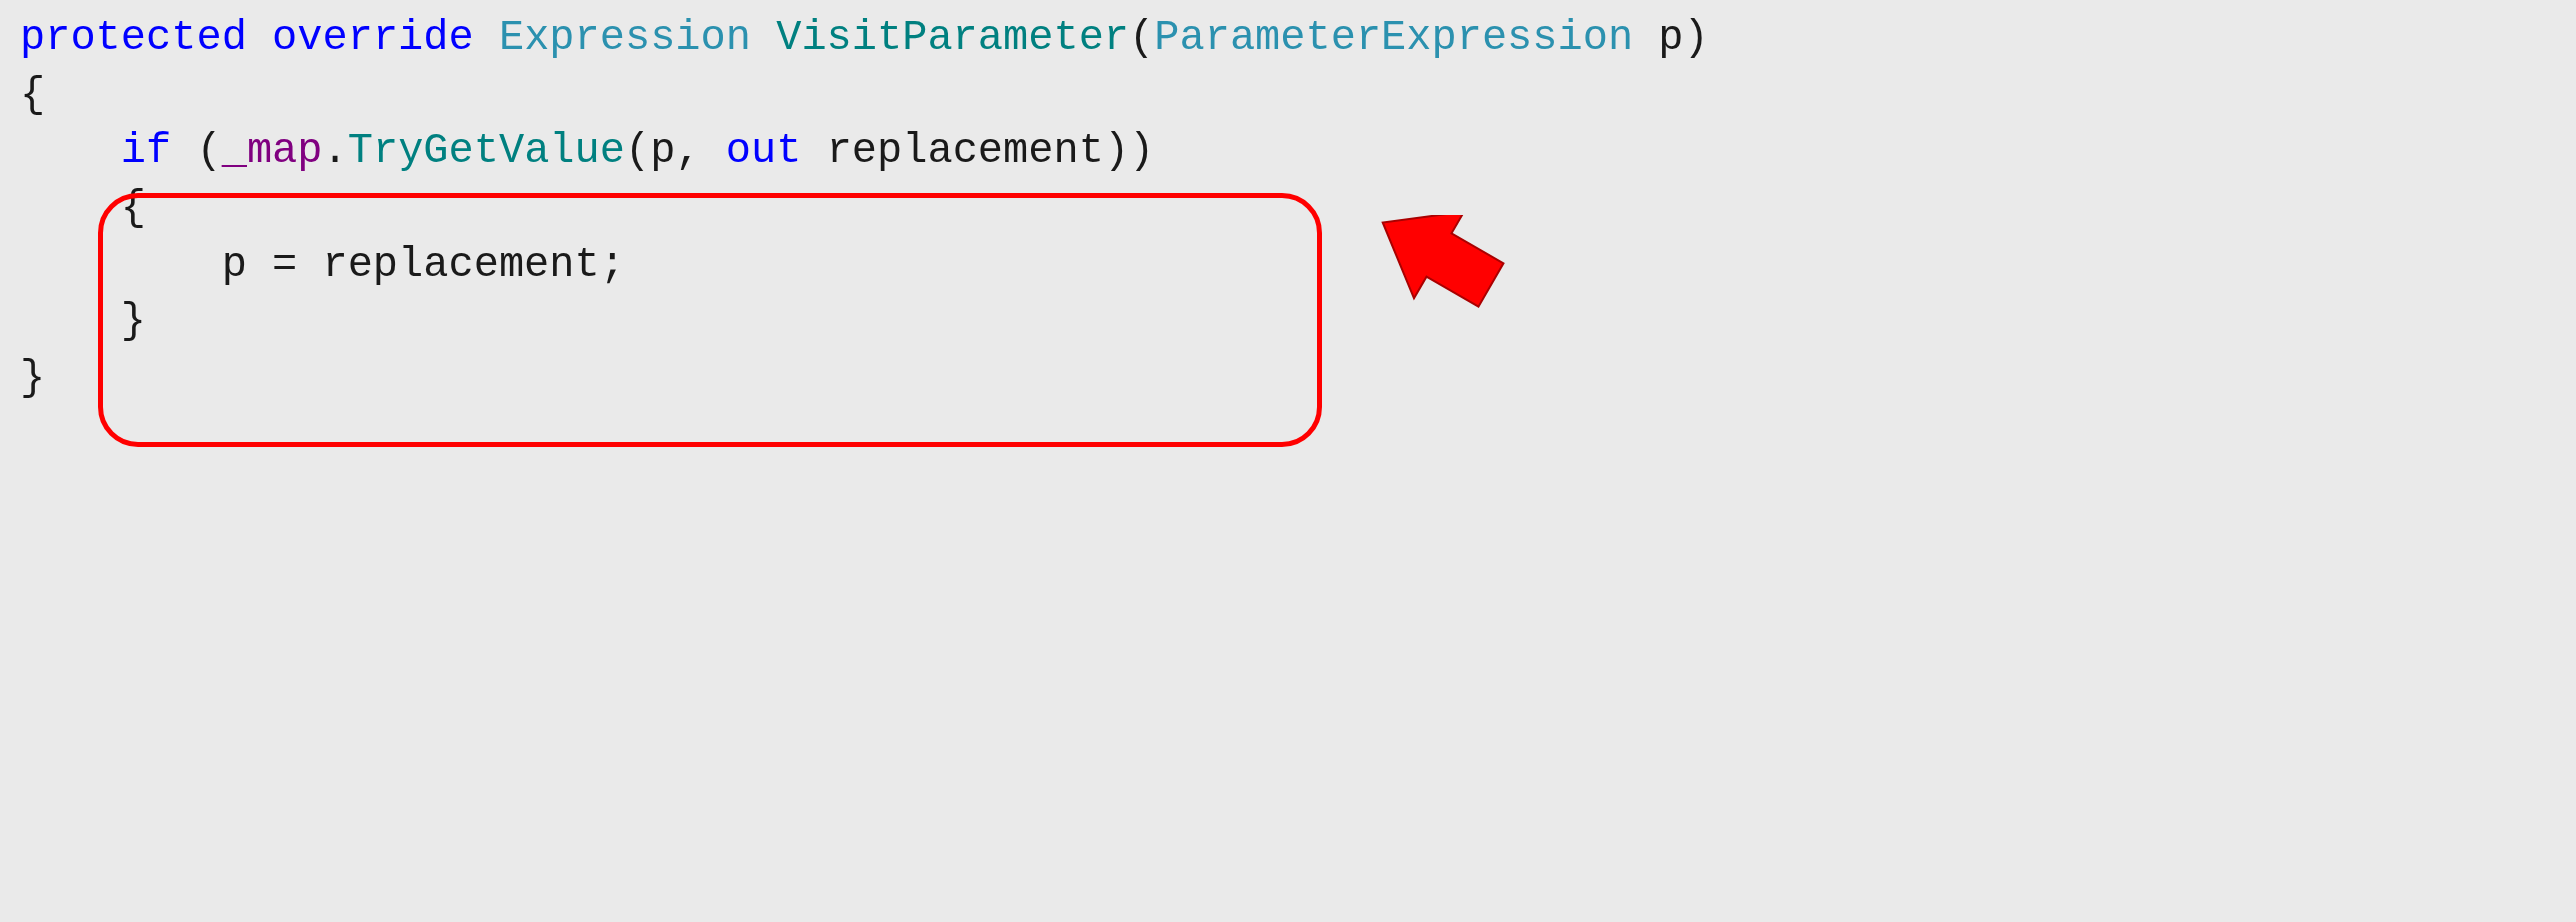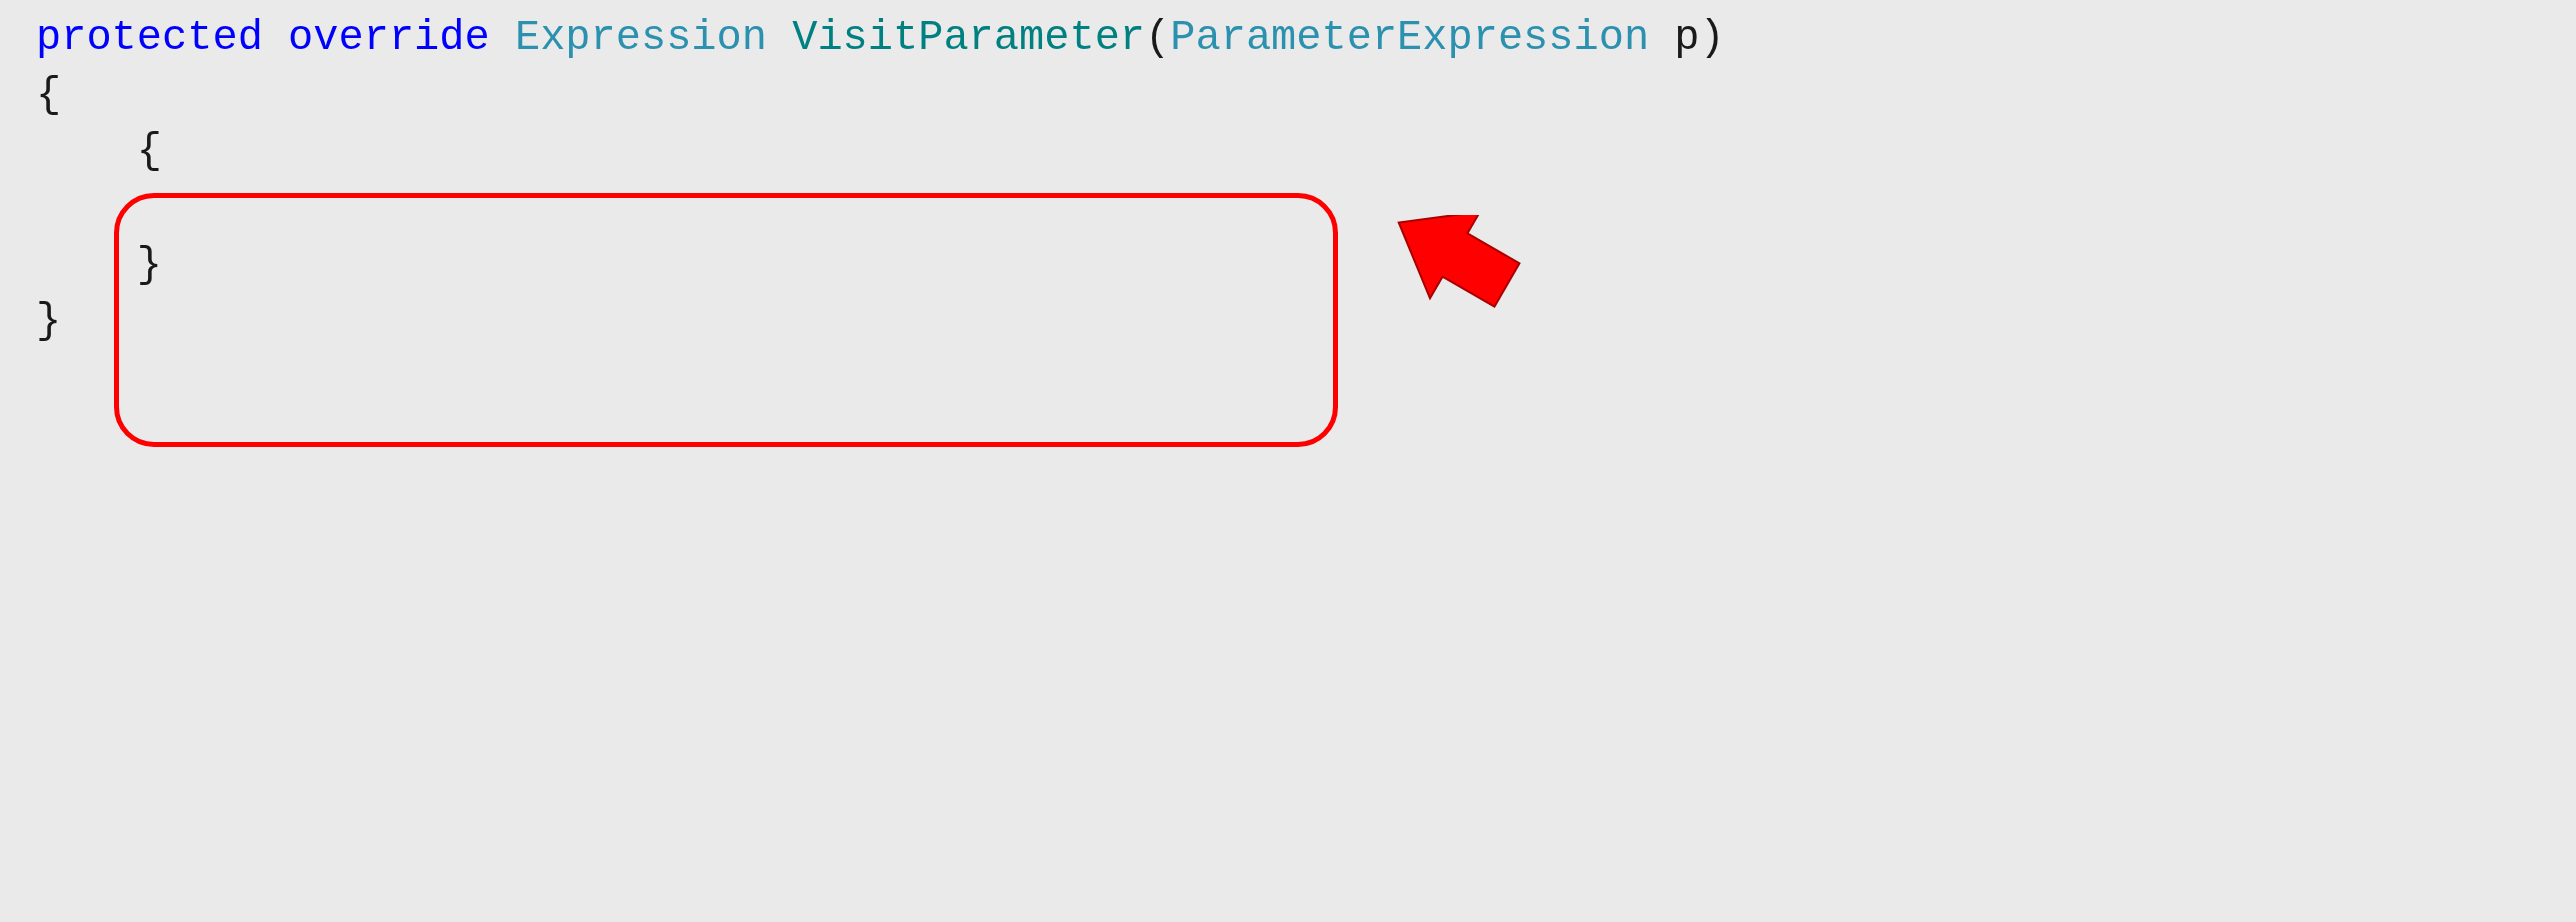--- a/index.html
+++ b/index.html
@@ -14,21 +14,20 @@
       line-height: 1.35;
       padding: 10px 20px;
       color: #1a1a1a;
       width: 2576px;
       height: 922px;
       overflow: hidden;
       position: relative;
     }
     .code-container {
       position: relative;
-      margin-left: 16px;
     }
     .line {
       white-space: pre;
     }
     .kw { color: #0000ff; }
     .type { color: #2b91af; }
     .method { color: #008080; }
     .field { color: #800080; }
     .punct { color: #1a1a1a; }
     .param { color: #1a1a1a; }
@@ -55,24 +54,25 @@
 
 <div class="code-container">
 
   <div class="line"><span class="kw">protected</span> <span class="kw">override</span> <span class="type">Expression</span> <span class="method">VisitParameter</span><span class="punct">(</span><span class="type">ParameterExpression</span><span class="param"> p</span><span class="punct">)</span></div>
 
   <div class="line">{</div>
 
 
   <div class="line"></div>
 
+  <div class="line"><span>    </span><span class="kw">if</span><span> (</span><span class="field">_map</span><span>.</span><span class="method">TryGetValue</span><span>(</span><span>p, </span><span class="kw">out</span><span> replacement</span><span>)</span><span>)</span></div>
 
   <div class="line"><span>    </span><span>{</span></div>
 
-  <div class="line"><span>        </span></div>
+  <div class="line"><span>        </span><span>p = replacement;</span></div>
 
   <div class="line"><span>    </span><span>}</span></div>
 
   <div class="line"></div>
 
 
   <div class="line">}</div>
 
   <div class="highlight-box"></div>
 

